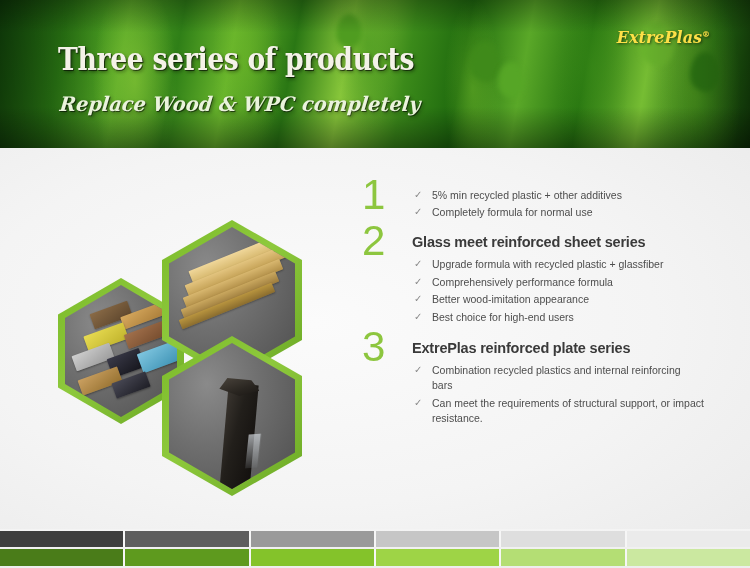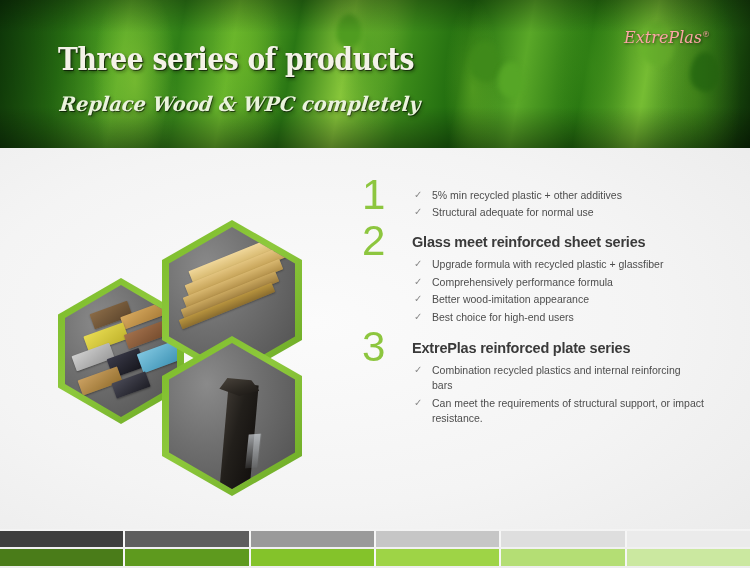--- a/index.html
+++ b/index.html
@@ -90,23 +90,23 @@
       1px 1px 0 rgba(0,0,0,0.5),
       2px 2px 4px rgba(0,0,0,0.4);
     white-space: nowrap;
   }
   .brand-logo {
     position: absolute;
     right: 40px;
     top: 28px;
     font-family: "DejaVu Serif", "Liberation Serif", serif;
     font-style: italic;
-    font-weight: normal;
+    font-weight: bold;
     font-size: 16px;
-    color: #fca5a5;
+    color: #fde047;
     text-shadow: 1px 1px 3px rgba(0,0,0,0.6);
     white-space: nowrap;
   }
   .brand-logo .reg {
     font-size: 8px;
     vertical-align: super;
     font-style: normal;
   }
 
   
@@ -338,21 +338,21 @@
 
       <div class="series">
         <div class="series-num">1</div>
         <ul class="bullets">
           <li class="bullet">
             <span class="tick">✓</span>
             <span>5% min recycled plastic + other additives</span>
           </li>
           <li class="bullet">
             <span class="tick">✓</span>
-            <span>Structural adequate for normal use</span>
+            <span>Completely formula for normal use</span>
           </li>
         </ul>
       </div>
 
       <div class="series" style="margin-bottom:16px;">
         <div class="series-num">2</div>
         <div class="series-title">Glass meet reinforced sheet series</div>
         <ul class="bullets">
           <li class="bullet" style="max-width:240px;">
             <span class="tick">✓</span>

